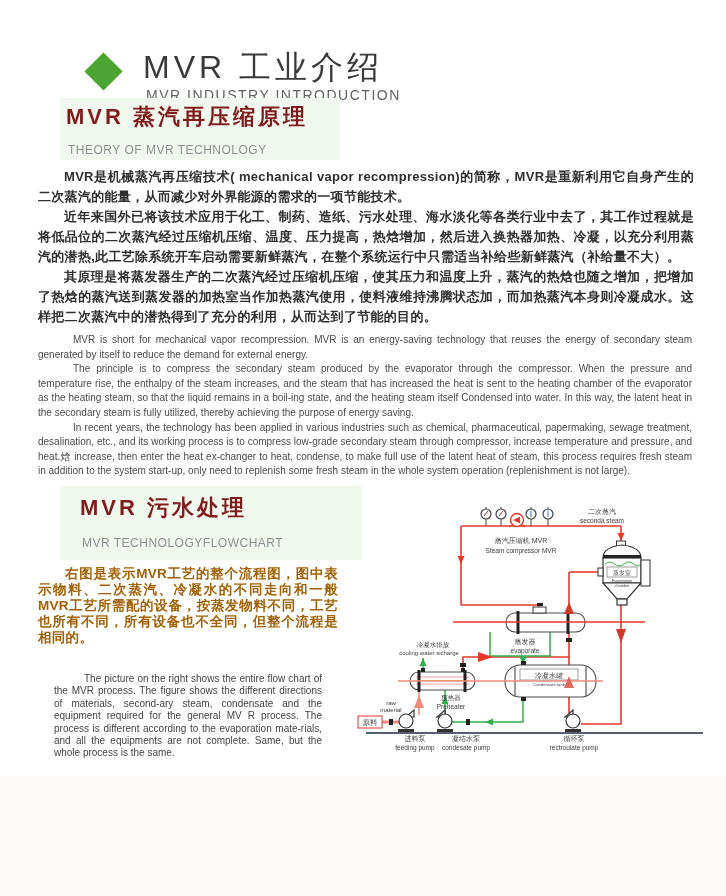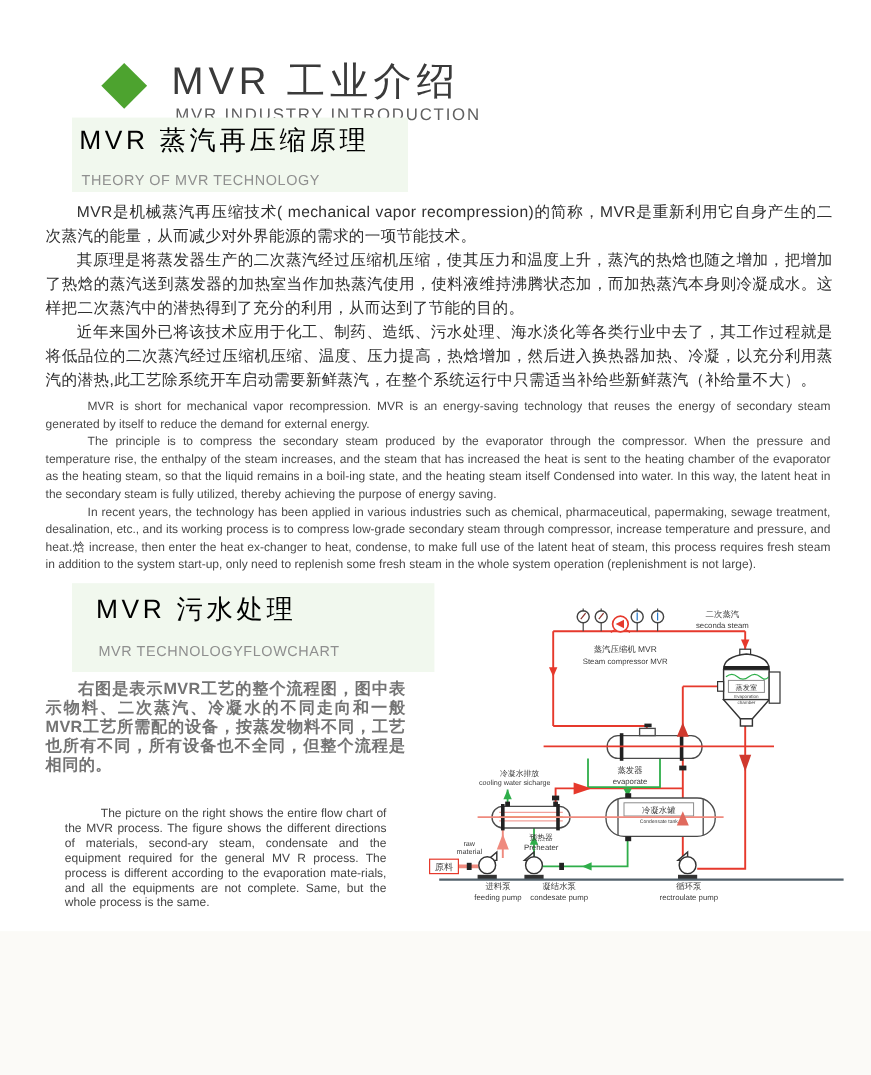--- a/index.html
+++ b/index.html
@@ -9,29 +9,29 @@
     font-family:"Liberation Sans","DejaVu Sans",sans-serif;
   }
   .page{position:absolute;left:0;top:0;width:726px;height:776px;background:#ffffff;}
 
   
   .diamond{position:absolute;left:90px;top:58px;width:27px;height:27px;background:#4da32f;transform:rotate(45deg);}
   .main-title{position:absolute;left:143px;top:46px;font-size:32px;color:#3a3a3a;letter-spacing:4px;font-weight:500;white-space:nowrap;}
   .main-sub{position:absolute;left:146px;top:87px;font-size:14px;color:#606060;letter-spacing:1.5px;white-space:nowrap;}
 
   .sec-panel{position:absolute;background:#f1f8ee;}
-  .sec-title{position:absolute;color:#000000;font-weight:normal;font-size:22px;letter-spacing:3px;white-space:nowrap;}
+  .sec-title{position:absolute;color:#7f1d1d;font-weight:bold;font-size:22px;letter-spacing:3px;white-space:nowrap;}
   .sec-sub{position:absolute;color:#8f8f8f;font-size:12px;letter-spacing:.5px;white-space:nowrap;margin-top:11px;}
 
   .zh-block{position:absolute;left:38px;top:167px;width:656px;font-size:13px;line-height:20px;color:#2f2f2f;text-align:justify;letter-spacing:.3px;}
-  .zh-block p{margin:0;text-indent:2em;}
+  .zh-block p{margin:0;text-indent:2em;font-weight:bold;}
   .en-block{position:absolute;left:38px;top:333px;width:654px;font-size:10px;line-height:14.6px;color:#4a4a4a;text-align:justify;}
   .en-block p{margin:0;text-indent:3.5em;}
 
-  .col-zh{position:absolute;left:38px;top:566px;width:300px;font-size:13.5px;line-height:16px;font-weight:600;color:#737373;text-align:justify;letter-spacing:.3px;}
+  .col-zh{position:absolute;left:38px;top:566px;width:300px;font-size:13.5px;line-height:16px;font-weight:600;color:#a16207;text-align:justify;letter-spacing:.3px;}
   .col-zh p{margin:0;text-indent:2em;}
   .col-en{position:absolute;left:38px;top:657px;width:300px;font-size:10px;line-height:12.4px;color:#444;text-align:justify;}
   .col-en p{margin:16px;text-indent:3em;}
 
   .diagram{position:absolute;left:353px;top:498px;}
   .diagram text{font-family:"Liberation Sans","DejaVu Sans",sans-serif;fill:#3a3a3a;}
 </style>
 </head>
 <body>
 
@@ -40,22 +40,22 @@
   <div class="diamond"></div>
   <div class="main-title">MVR 工业介绍</div>
   <div class="main-sub">MVR INDUSTRY INTRODUCTION</div>
 
   <div class="sec-panel" style="left:60px;top:98px;width:280px;height:62px;"></div>
   <div class="sec-title" style="left:66px;top:102px;">MVR 蒸汽再压缩原理</div>
   <div class="sec-sub" style="left:68px;top:132px;">THEORY  OF MVR TECHNOLOGY</div>
 
   <div class="zh-block">
     <p>MVR是机械蒸汽再压缩技术( mechanical vapor recompression)的简称，MVR是重新利用它自身产生的二次蒸汽的能量，从而减少对外界能源的需求的一项节能技术。</p>
+    <p>近年来国外已将该技术应用于化工、制药、造纸、污水处理、海水淡化等各类行业中去了，其工作过程就是将低品位的二次蒸汽经过压缩机压缩、温度、压力提高，热焓增加，然后进入换热器加热、冷凝，以充分利用蒸汽的潜热,此工艺除系统开车启动需要新鲜蒸汽，在整个系统运行中只需适当补给些新鲜蒸汽（补给量不大）。</p>
     <p>其原理是将蒸发器生产的二次蒸汽经过压缩机压缩，使其压力和温度上升，蒸汽的热焓也随之增加，把增加了热焓的蒸汽送到蒸发器的加热室当作加热蒸汽使用，使料液维持沸腾状态加，而加热蒸汽本身则冷凝成水。这样把二次蒸汽中的潜热得到了充分的利用，从而达到了节能的目的。</p>
-    <p>近年来国外已将该技术应用于化工、制药、造纸、污水处理、海水淡化等各类行业中去了，其工作过程就是将低品位的二次蒸汽经过压缩机压缩、温度、压力提高，热焓增加，然后进入换热器加热、冷凝，以充分利用蒸汽的潜热,此工艺除系统开车启动需要新鲜蒸汽，在整个系统运行中只需适当补给些新鲜蒸汽（补给量不大）。</p>
   </div>
 
   <div class="en-block">
     <p>MVR is short for mechanical vapor recompression. MVR is an energy-saving technology that reuses the energy of secondary steam generated by itself to reduce the demand for external energy.</p>
     <p>The principle is to compress the secondary steam produced by the evaporator through the compressor. When the pressure and temperature rise, the enthalpy of the steam increases, and the steam that has increased the heat is sent to the heating chamber of the evaporator as the heating steam, so that the liquid remains in a boil-ing state, and the heating steam itself Condensed into water. In this way, the latent heat in the secondary steam is fully utilized, thereby achieving the purpose of energy saving.</p>
     <p>In recent years, the technology has been applied in various industries such as chemical, pharmaceutical, papermaking, sewage treatment, desalination, etc., and its working process is to compress low-grade secondary steam through compressor, increase temperature and pressure, and heat.焓 increase, then enter the heat ex-changer to heat, condense, to make full use of the latent heat of steam, this process requires fresh steam in addition to the system start-up, only need to replenish some fresh steam in the whole system operation (replenishment is not large).</p>
   </div>
 
   <div class="sec-panel" style="left:60px;top:486px;width:302px;height:74px;"></div>
   <div class="sec-title" style="left:80px;top:493px;">MVR 污水处理</div>

